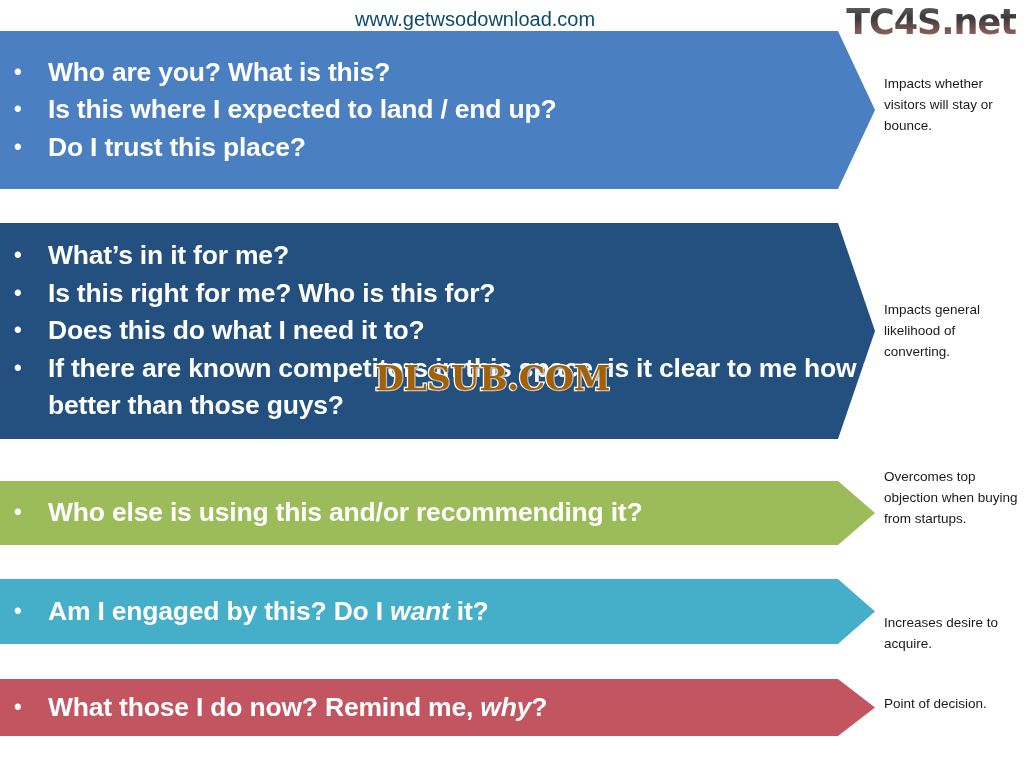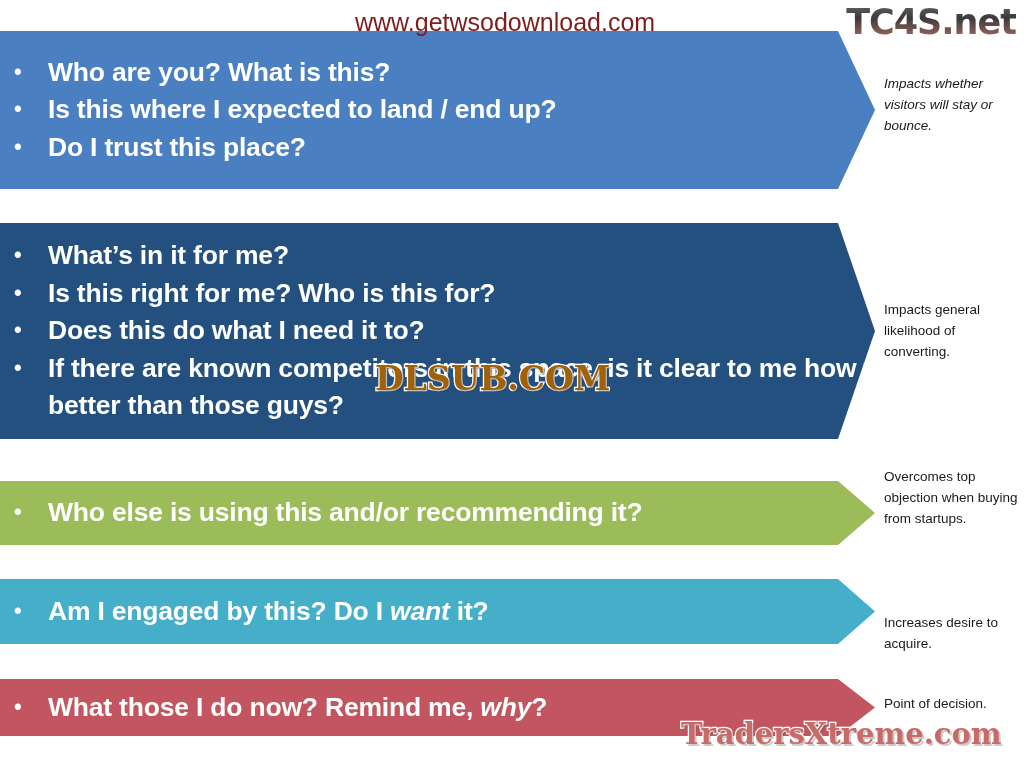--- a/index.html
+++ b/index.html
@@ -18,22 +18,22 @@
     width: 1024px;
     height: 768px;
     background: #ffffff;
   }
 
   
   .wm-top-center {
     position: absolute;
     left: 355px;
     top: 8px;
-    font-size: 25px;
-    color: #7f1d1d;
+    font-size: 20px;
+    color: #0c4a6e;
     font-family: "Liberation Sans", sans-serif;
     letter-spacing: 0px;
     white-space: nowrap;
     z-index: 30;
   }
 
   .wm-tc4s {
     position: absolute;
     right: 8px;
     top: 2px;
@@ -148,21 +148,21 @@
   #row-1 { top: 31px;  height: 158px; }
   #row-2 { top: 223px; height: 216px; }
   #row-3 { top: 481px; height: 64px;  }
   #row-4 { top: 579px; height: 65px;  }
   #row-5 { top: 679px; height: 57px;  }
 
   #row-1 .bullet { font-size: 26.5px; }
   #row-2 .bullet { font-size: 26.5px; }
   #row-3 .bullet, #row-4 .bullet, #row-5 .bullet { font-size: 26.5px; }
 
-  #note-1 { top: 74px; font-style: italic; }
+  #note-1 { top: 74px; }
   #note-2 { top: 300px; }
   #note-3 { top: 467px; }
   #note-4 { top: 613px; }
   #note-5 { top: 694px; }
 </style>
 </head>
 <body>
 
 <div id="slide">
 
@@ -237,15 +237,14 @@
         <span class="dot">•</span>
         <span class="txt"><span>What those I do now? Remind me, </span><em>why</em><span>?</span></span>
       </div>
     </div>
   </div>
   <div class="side-note" id="note-5">Point of decision.</div>
 
   <div class="wm-top-center">www.getwsodownload.com</div>
   <div class="wm-tc4s">TC4S.net</div>
   <div class="wm-dlsub">DLSUB.COM</div>
-  <div class="wm-traders">TradersXtreme.com</div>
 
 </div>
 
 </body></html>

